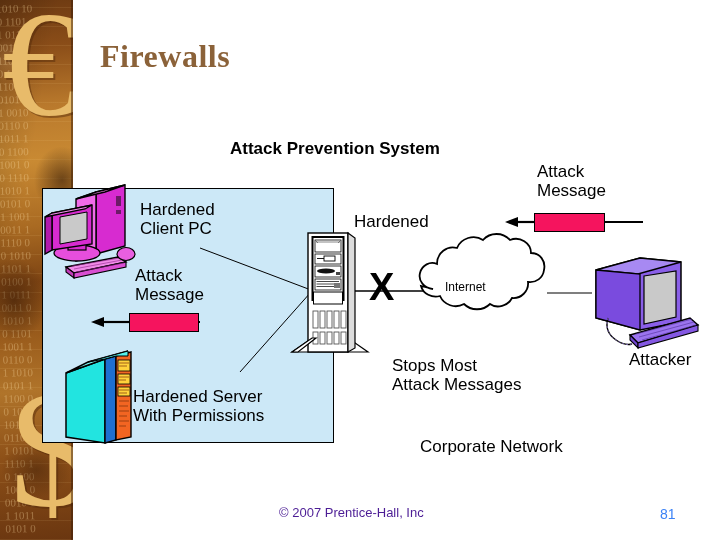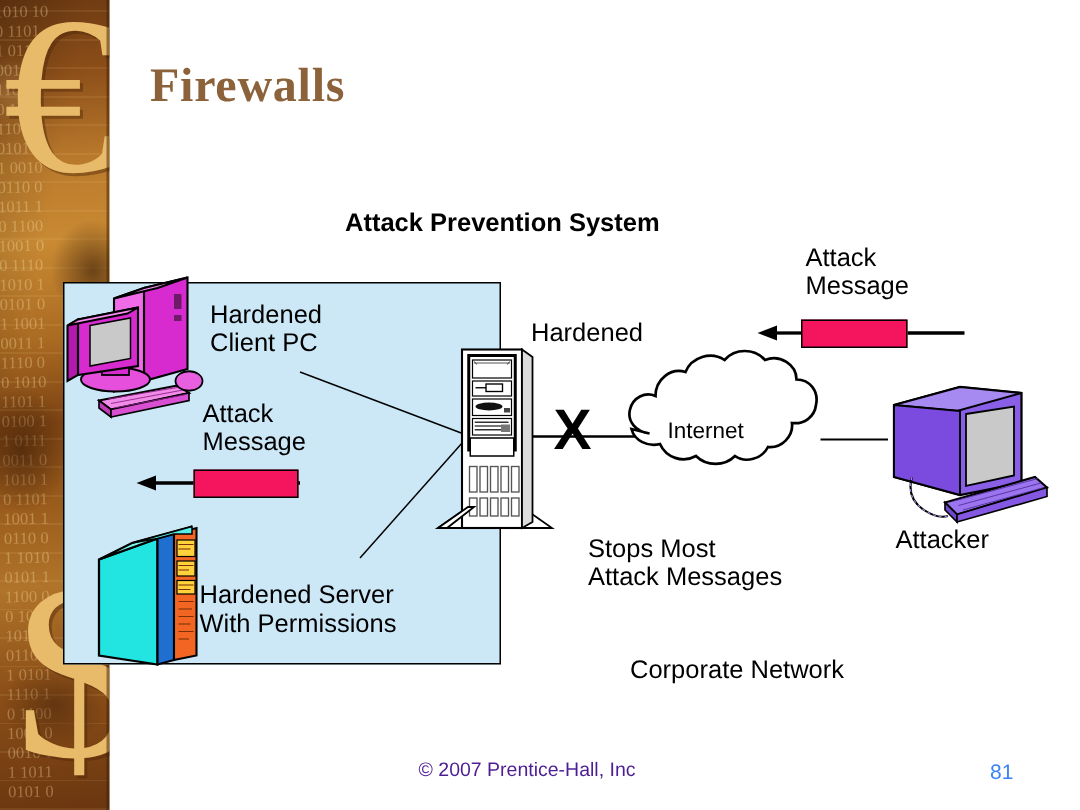--- a/index.html
+++ b/index.html
@@ -114,21 +114,21 @@
     width: 292px; height: 255px;
     background: #CCE8F7;
     border: 1.5px solid #000000;
     box-sizing: border-box;
   }
   #lbl-hardened-client { left: 140px; top: 200px; font-size: 17px; }
   #lbl-attack-msg-left { left: 135px; top: 266px; font-size: 17px; }
   #lbl-hardened-server { left: 133px; top: 387px; font-size: 17px; }
   #lbl-firewall        { left: 354px; top: 212px; font-size: 17px; }
   #lbl-attack-msg-right{ left: 537px; top: 162px; font-size: 17px; }
-  #lbl-internet        { left: 445px; top: 278px; font-size: 15px; }
+  #lbl-internet        { left: 445px; top: 278px; font-size: 12px; }
   #lbl-stops           { left: 392px; top: 356px; font-size: 17px; }
   #lbl-attacker        { left: 597px; top: 350px; font-size: 17px; }
   #lbl-corporate       { left: 372px; top: 437px; font-size: 17px; }
 
   
   .msg-bar {
     position: absolute;
     background: #F5145E;
     border: 1.5px solid #000000;
     box-sizing: border-box;
@@ -364,18 +364,18 @@
   <div class="lbl" id="lbl-attack-msg-left" style="white-space: pre;">Attack
 Message</div>
   <div class="lbl" id="lbl-hardened-server" style="white-space: pre;">Hardened Server
 With Permissions</div>
   <div class="lbl" id="lbl-firewall" style="white-space: pre;">Hardened</div>
   <div class="lbl" id="lbl-attack-msg-right" style="white-space: pre;">Attack
 Message</div>
   <div class="lbl" id="lbl-internet" style="white-space: pre;">Internet</div>
   <div class="lbl" id="lbl-stops" style="white-space: pre;">Stops Most
 Attack Messages</div>
-  <div class="lbl" id="lbl-attacker" style="white-space: pre;">Attacker</div>
+  <div class="lbl" id="lbl-attacker" style="white-space: pre; margin-left: 32px;">Attacker</div>
   <div class="lbl" id="lbl-corporate" style="white-space: pre; margin-left: 48px;">Corporate Network</div>
 </div>
 
 <div id="footer-copy">© 2007 Prentice-Hall, Inc</div>
 <div id="footer-page">81</div>
 
 </body></html>

